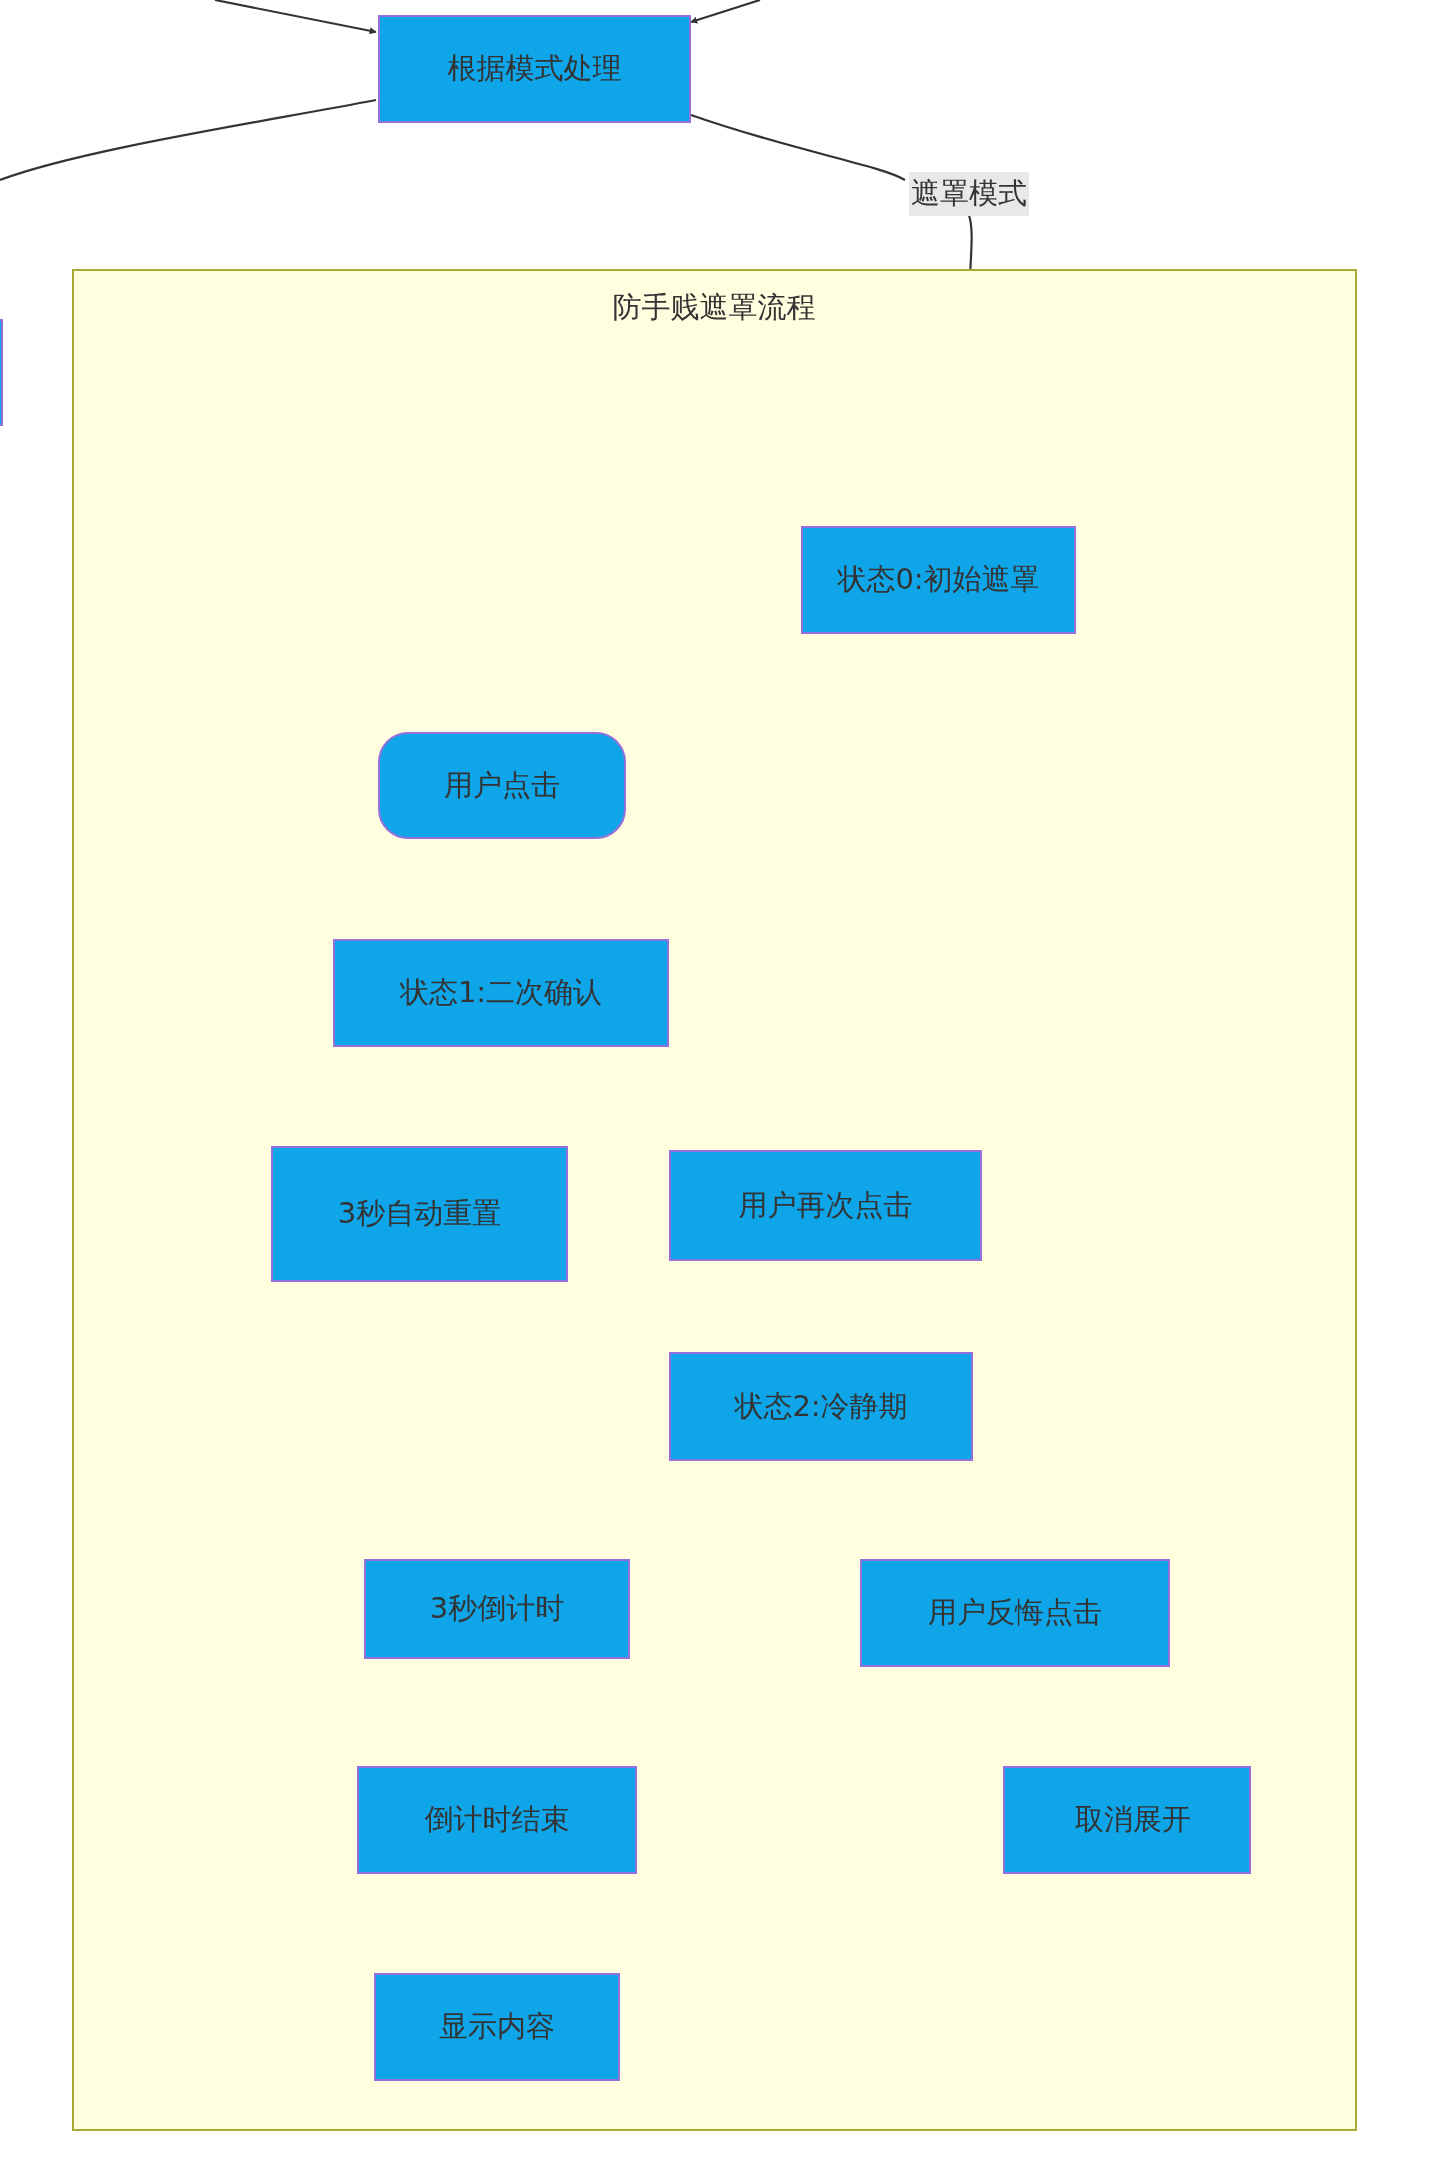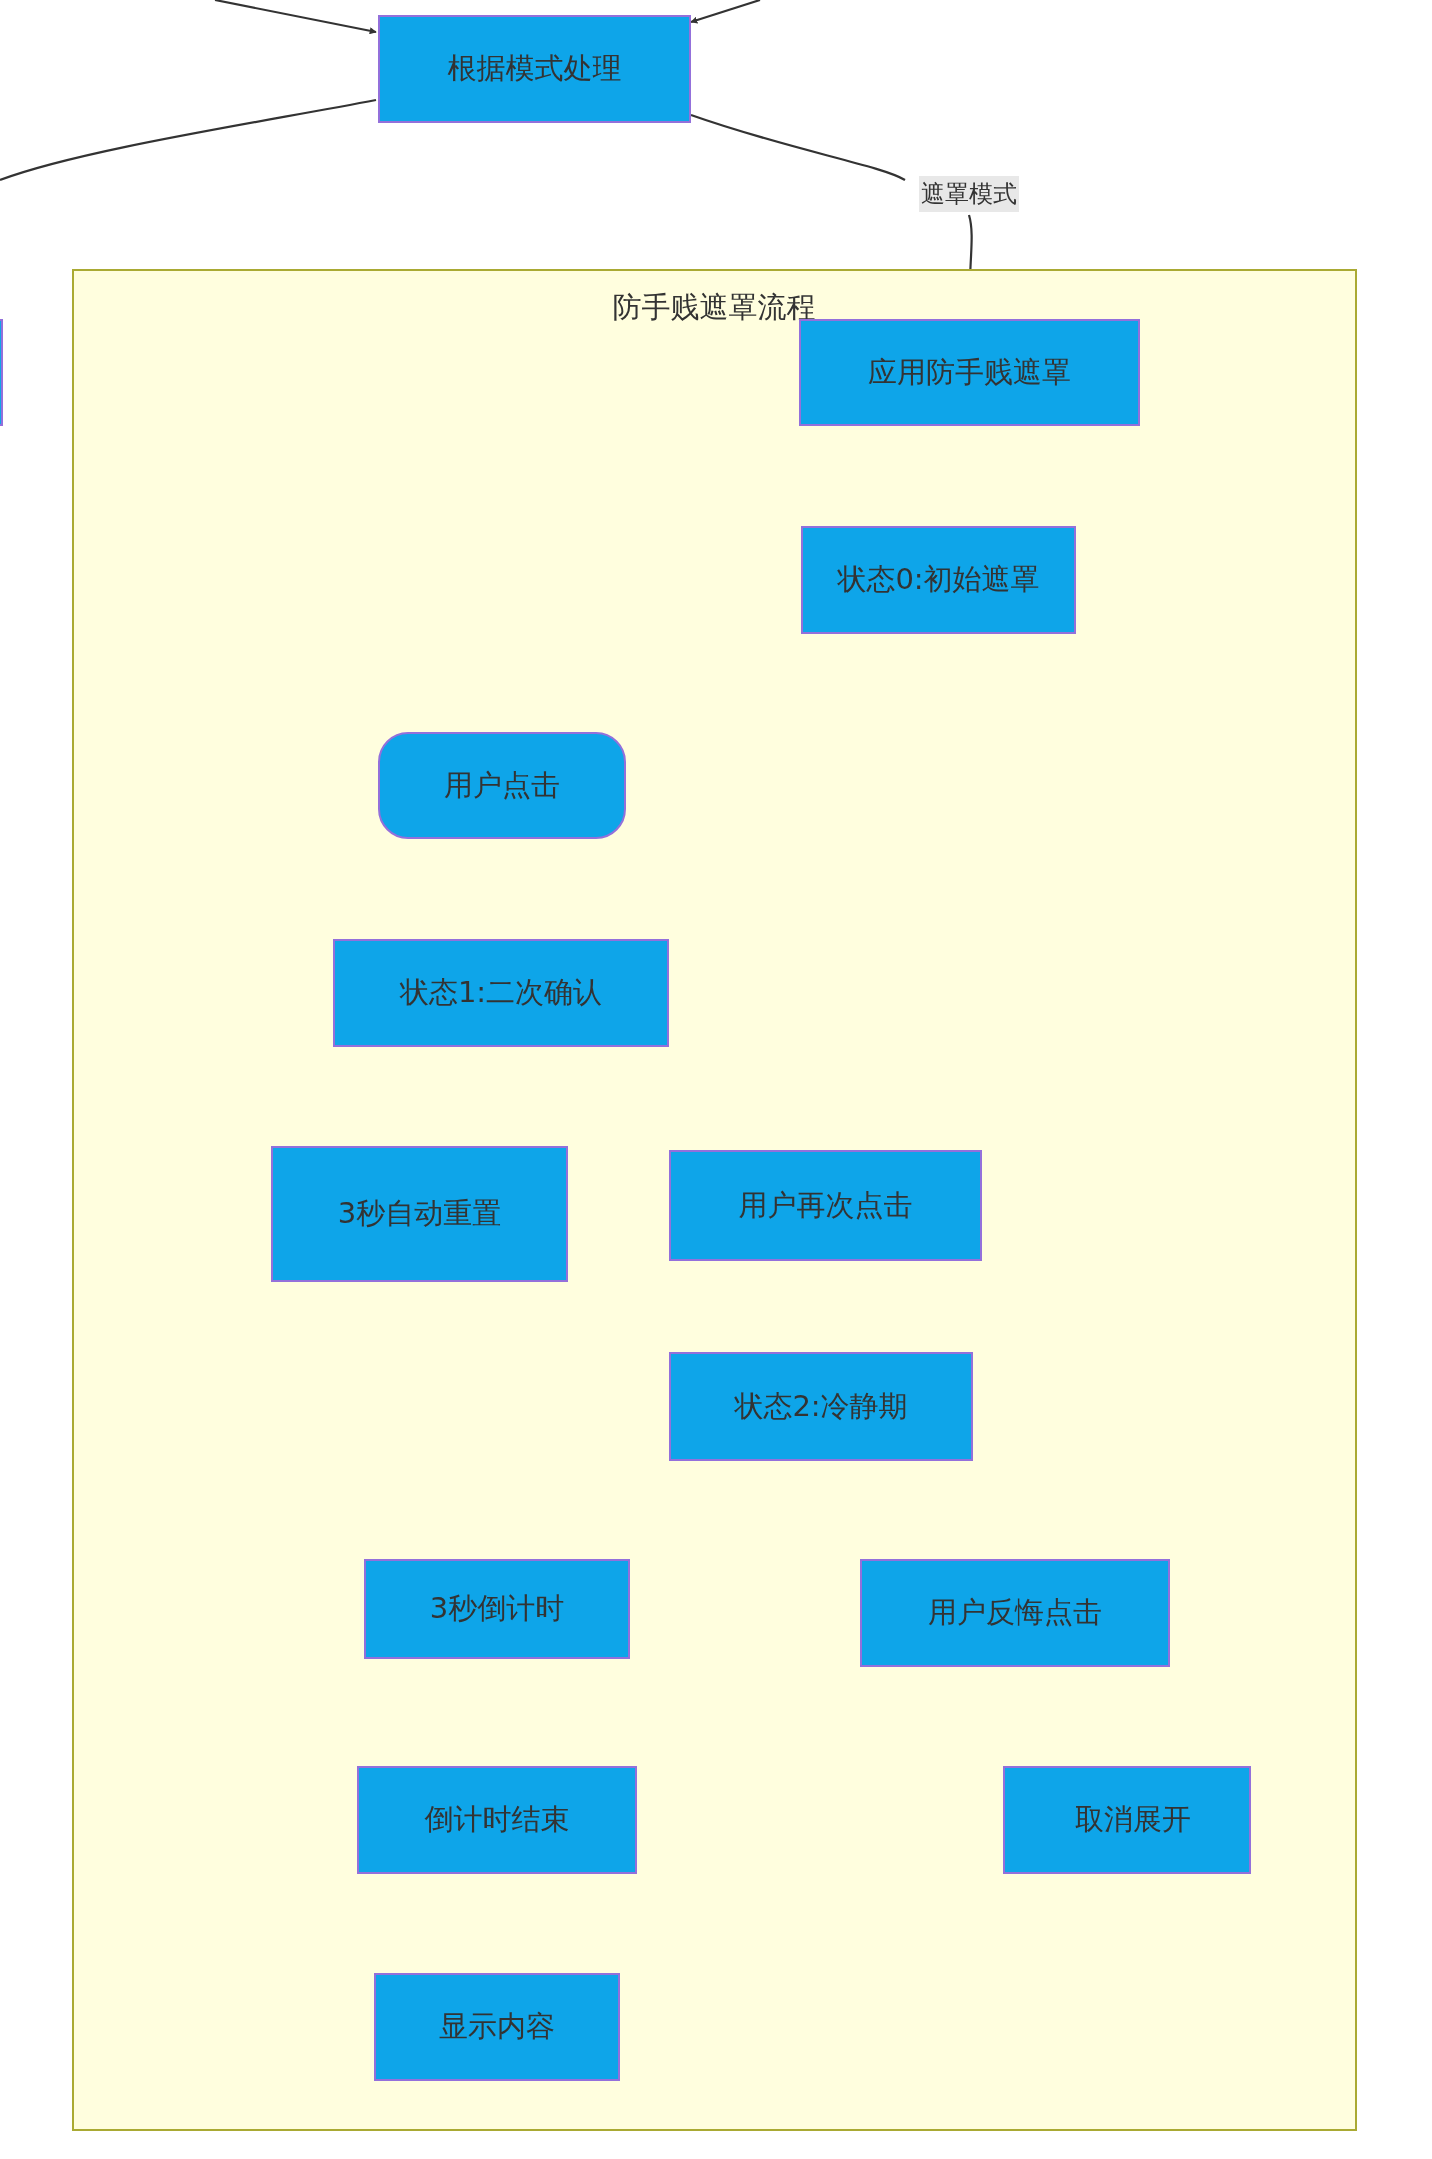--- a/index.html
+++ b/index.html
@@ -3,21 +3,21 @@
 <meta charset="utf-8">
 <style>
   html, body { margin: 0; padding: 0; background: #ffffff; }
   body { width: 1432px; height: 2159px; position: relative; overflow: hidden;
          font-family: "DejaVu Sans", "Liberation Sans", sans-serif; }
   #canvas { position: absolute; left: 0; top: 0; width: 1432px; height: 2159px; }
   .subgraph { position: absolute; background: #fffede; border: 2px solid #aaaa33; box-sizing: border-box; }
   .subgraph-title { position: absolute; font-size: 29px; color: #333333; white-space: nowrap; transform: translateX(-50%); }
   .node { position: absolute; background: #0ea5e9; border: 2px solid #9370db; box-sizing: border-box;
           display: flex; align-items: center; justify-content: center; color: #333333; font-size: 29px; white-space: nowrap; }
-  .edge-label { position: absolute; background: #e8e8e8; color: #333333; font-size: 24px; padding: 2px 2px; transform: translate(-50%, -50%); white-space: nowrap; }
+  .edge-label { position: absolute; background: #e8e8e8; color: #333333; font-size: 29px; padding: 2px 2px; transform: translate(-50%, -50%); white-space: nowrap; }
   svg { position: absolute; left: 0; top: 0; }
 </style>
 </head>
 <body>
 
 <div id="canvas">
 
   <svg width="1432" height="2159">
     <defs>
       <marker id="arrow" viewBox="0 0 10 10" refX="9" refY="5" markerWidth="7" markerHeight="7" orient="auto-start-reverse" markerUnits="userSpaceOnUse">
@@ -41,21 +41,20 @@
       <path d="M497,1874 L497,1971" fill="none" stroke="#333333" stroke-width="2.2" marker-end="url(#arrow)"></path>
       <path d="M1015,1667 C1015,1710 1030,1740 1068,1764" fill="none" stroke="#333333" stroke-width="2.2" marker-end="url(#arrow)"></path>
       <path d="M1186,1766 C1235,1715 1240,1690 1240,1600 L1240,760 C1240,700 1210,668 1112,636" fill="none" stroke="#333333" stroke-width="2.2" marker-end="url(#arrow)"></path>
     </svg>
 
   <div class="subgraph" style="left:72px; top:269px; width:1285px; height:1862px;"></div>
   <div class="subgraph-title" style="left:714px; top:288px;">防手贱遮罩流程</div>
 
   <div class="node" style="left:378px; top:15px; width:313px; height:108px;">根据模式处理</div>
   <div class="node" style="left:-310px; top:319px; width:313px; height:107px;"></div>
-  <div class="node" style="left:799px; top:319px; width:341px; height:107px;">应用防手贱遮罩</div>
   <div class="node" style="left:801px; top:526px; width:275px; height:108px;">状态0:初始遮罩</div>
   <div class="node" style="left:378px; top:732px; width:248px; height:107px;border-radius:30px;">用户点击</div>
   <div class="node" style="left:333px; top:939px; width:336px; height:108px;">状态1:二次确认</div>
   <div class="node" style="left:271px; top:1146px; width:297px; height:136px;">3秒自动重置</div>
   <div class="node" style="left:669px; top:1150px; width:313px; height:111px;">用户再次点击</div>
   <div class="node" style="left:669px; top:1352px; width:304px; height:109px;">状态2:冷静期</div>
   <div class="node" style="left:364px; top:1559px; width:266px; height:100px;">3秒倒计时</div>
   <div class="node" style="left:860px; top:1559px; width:310px; height:108px;">用户反悔点击</div>
   <div class="node" style="left:357px; top:1766px; width:280px; height:108px;">倒计时结束</div>
   <div class="node" style="left:1003px; top:1766px; width:248px; height:108px;padding-left:12px;">取消展开</div>

